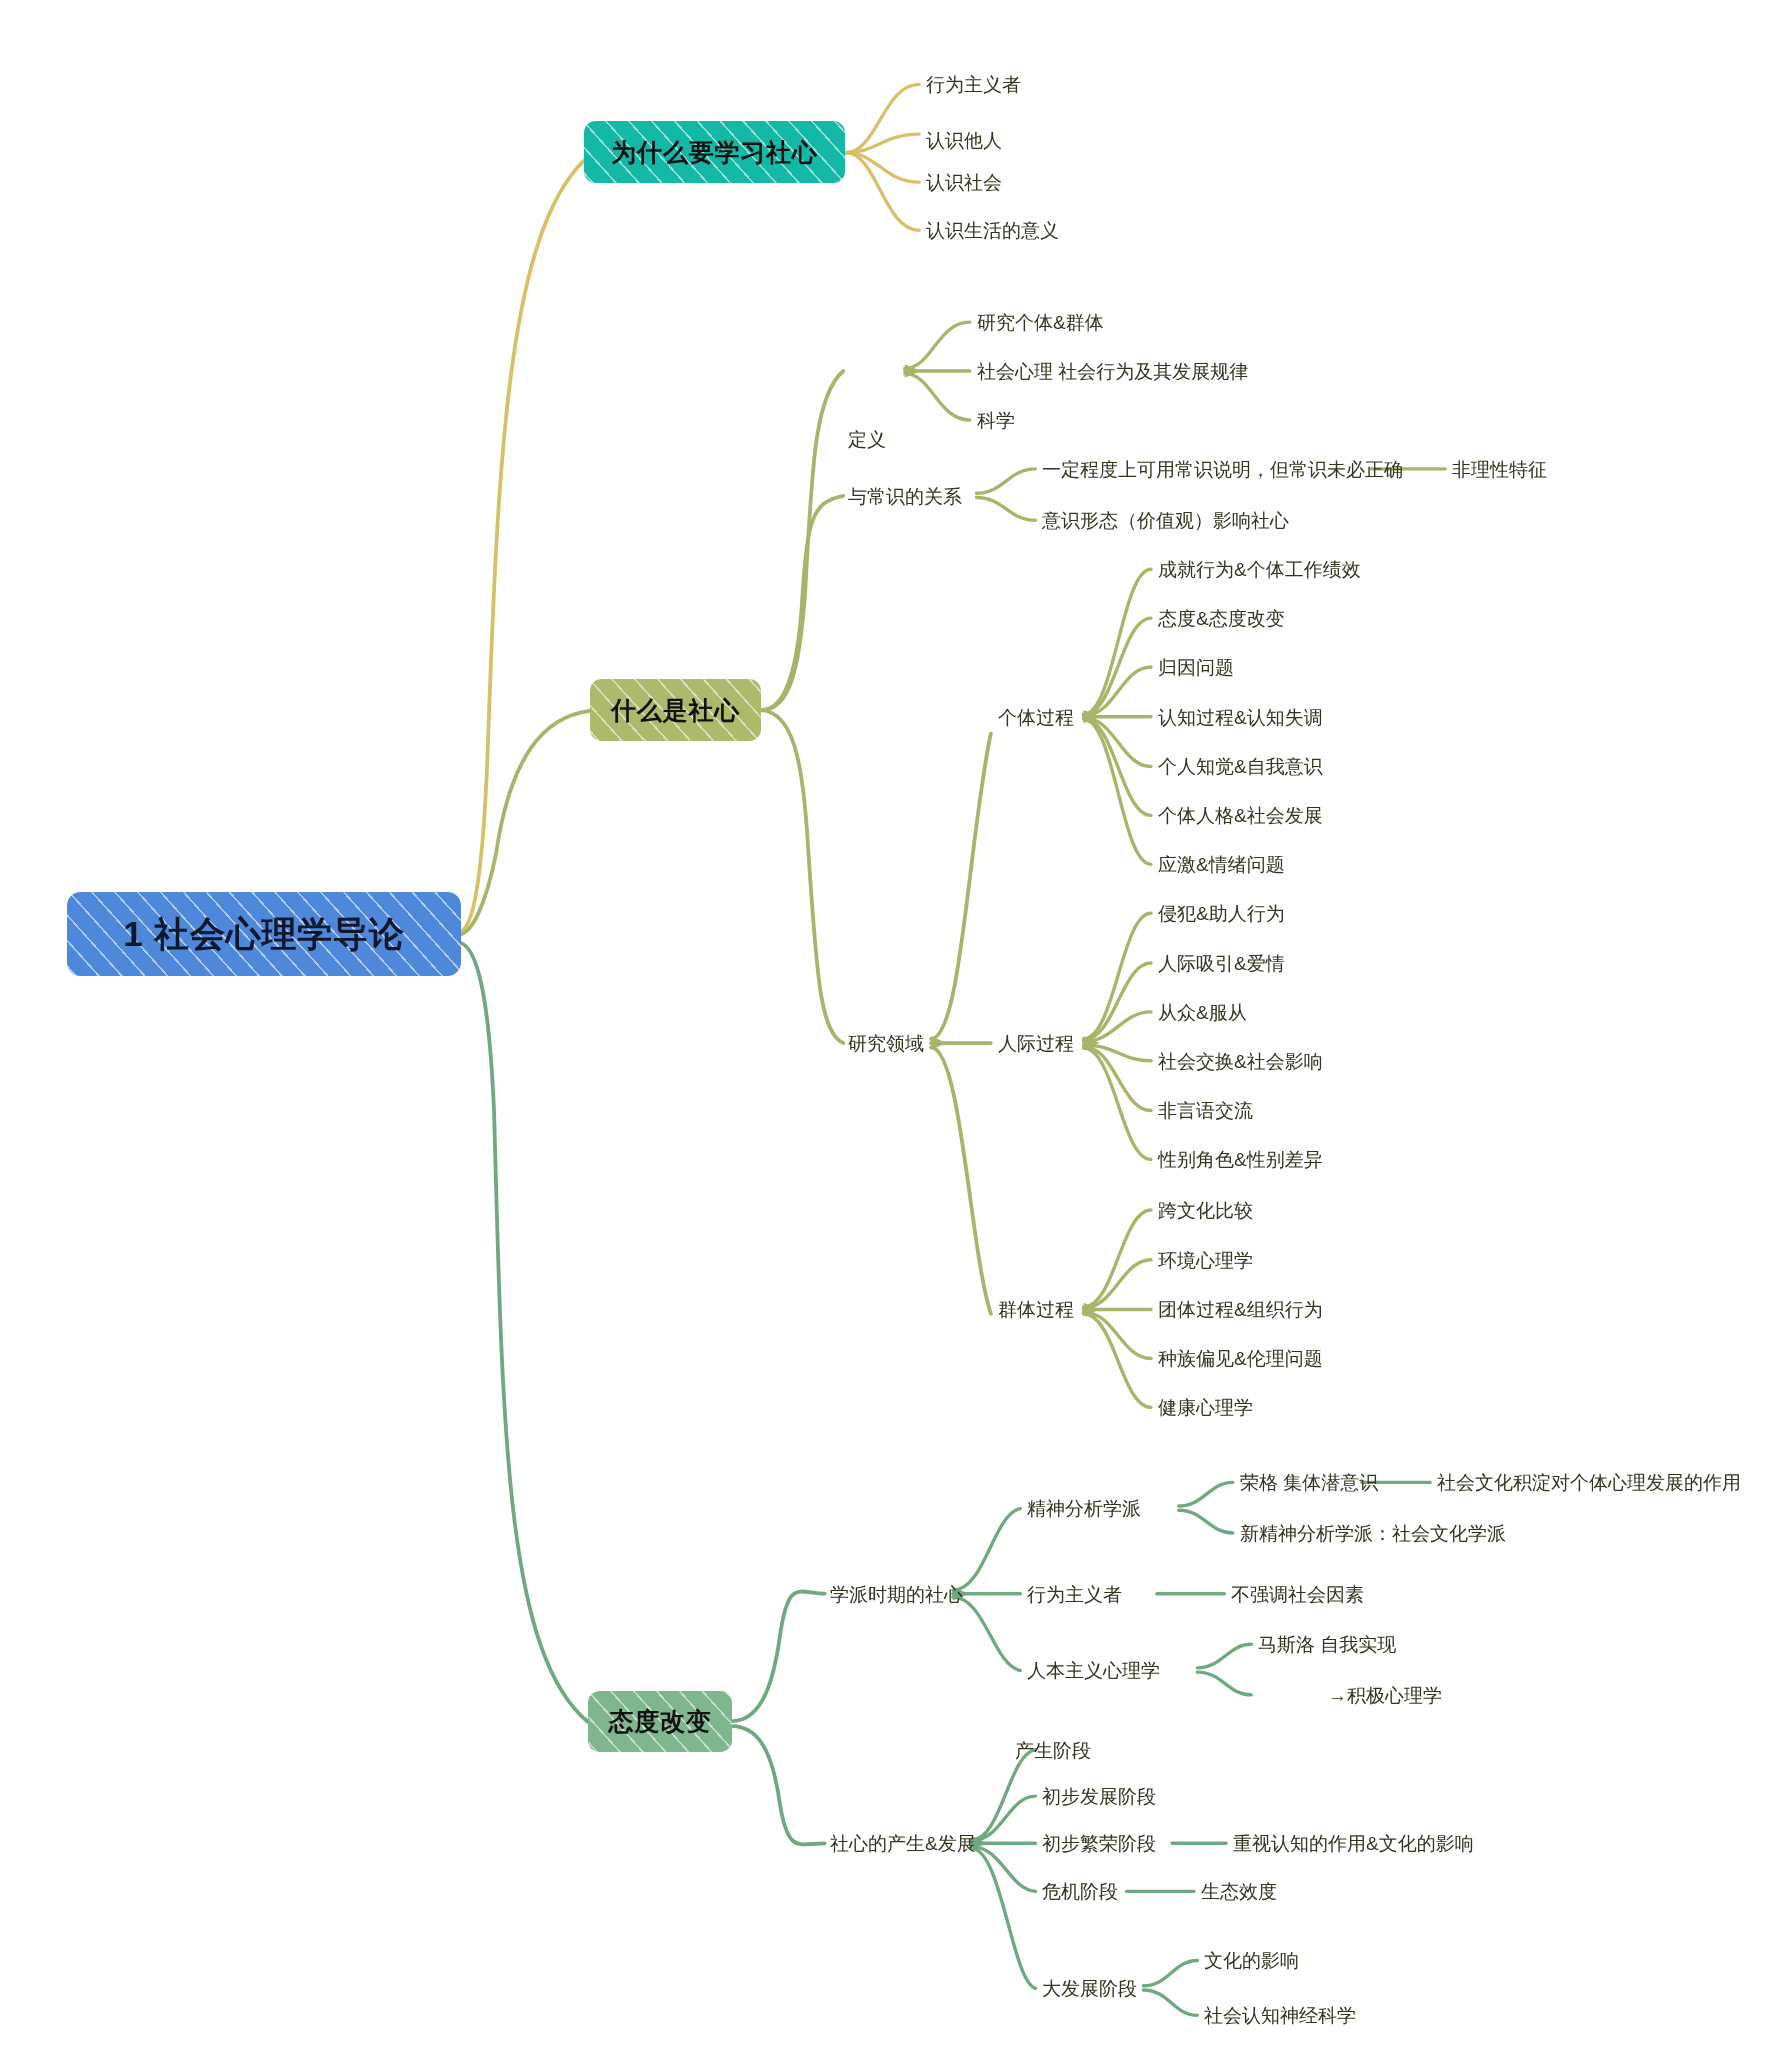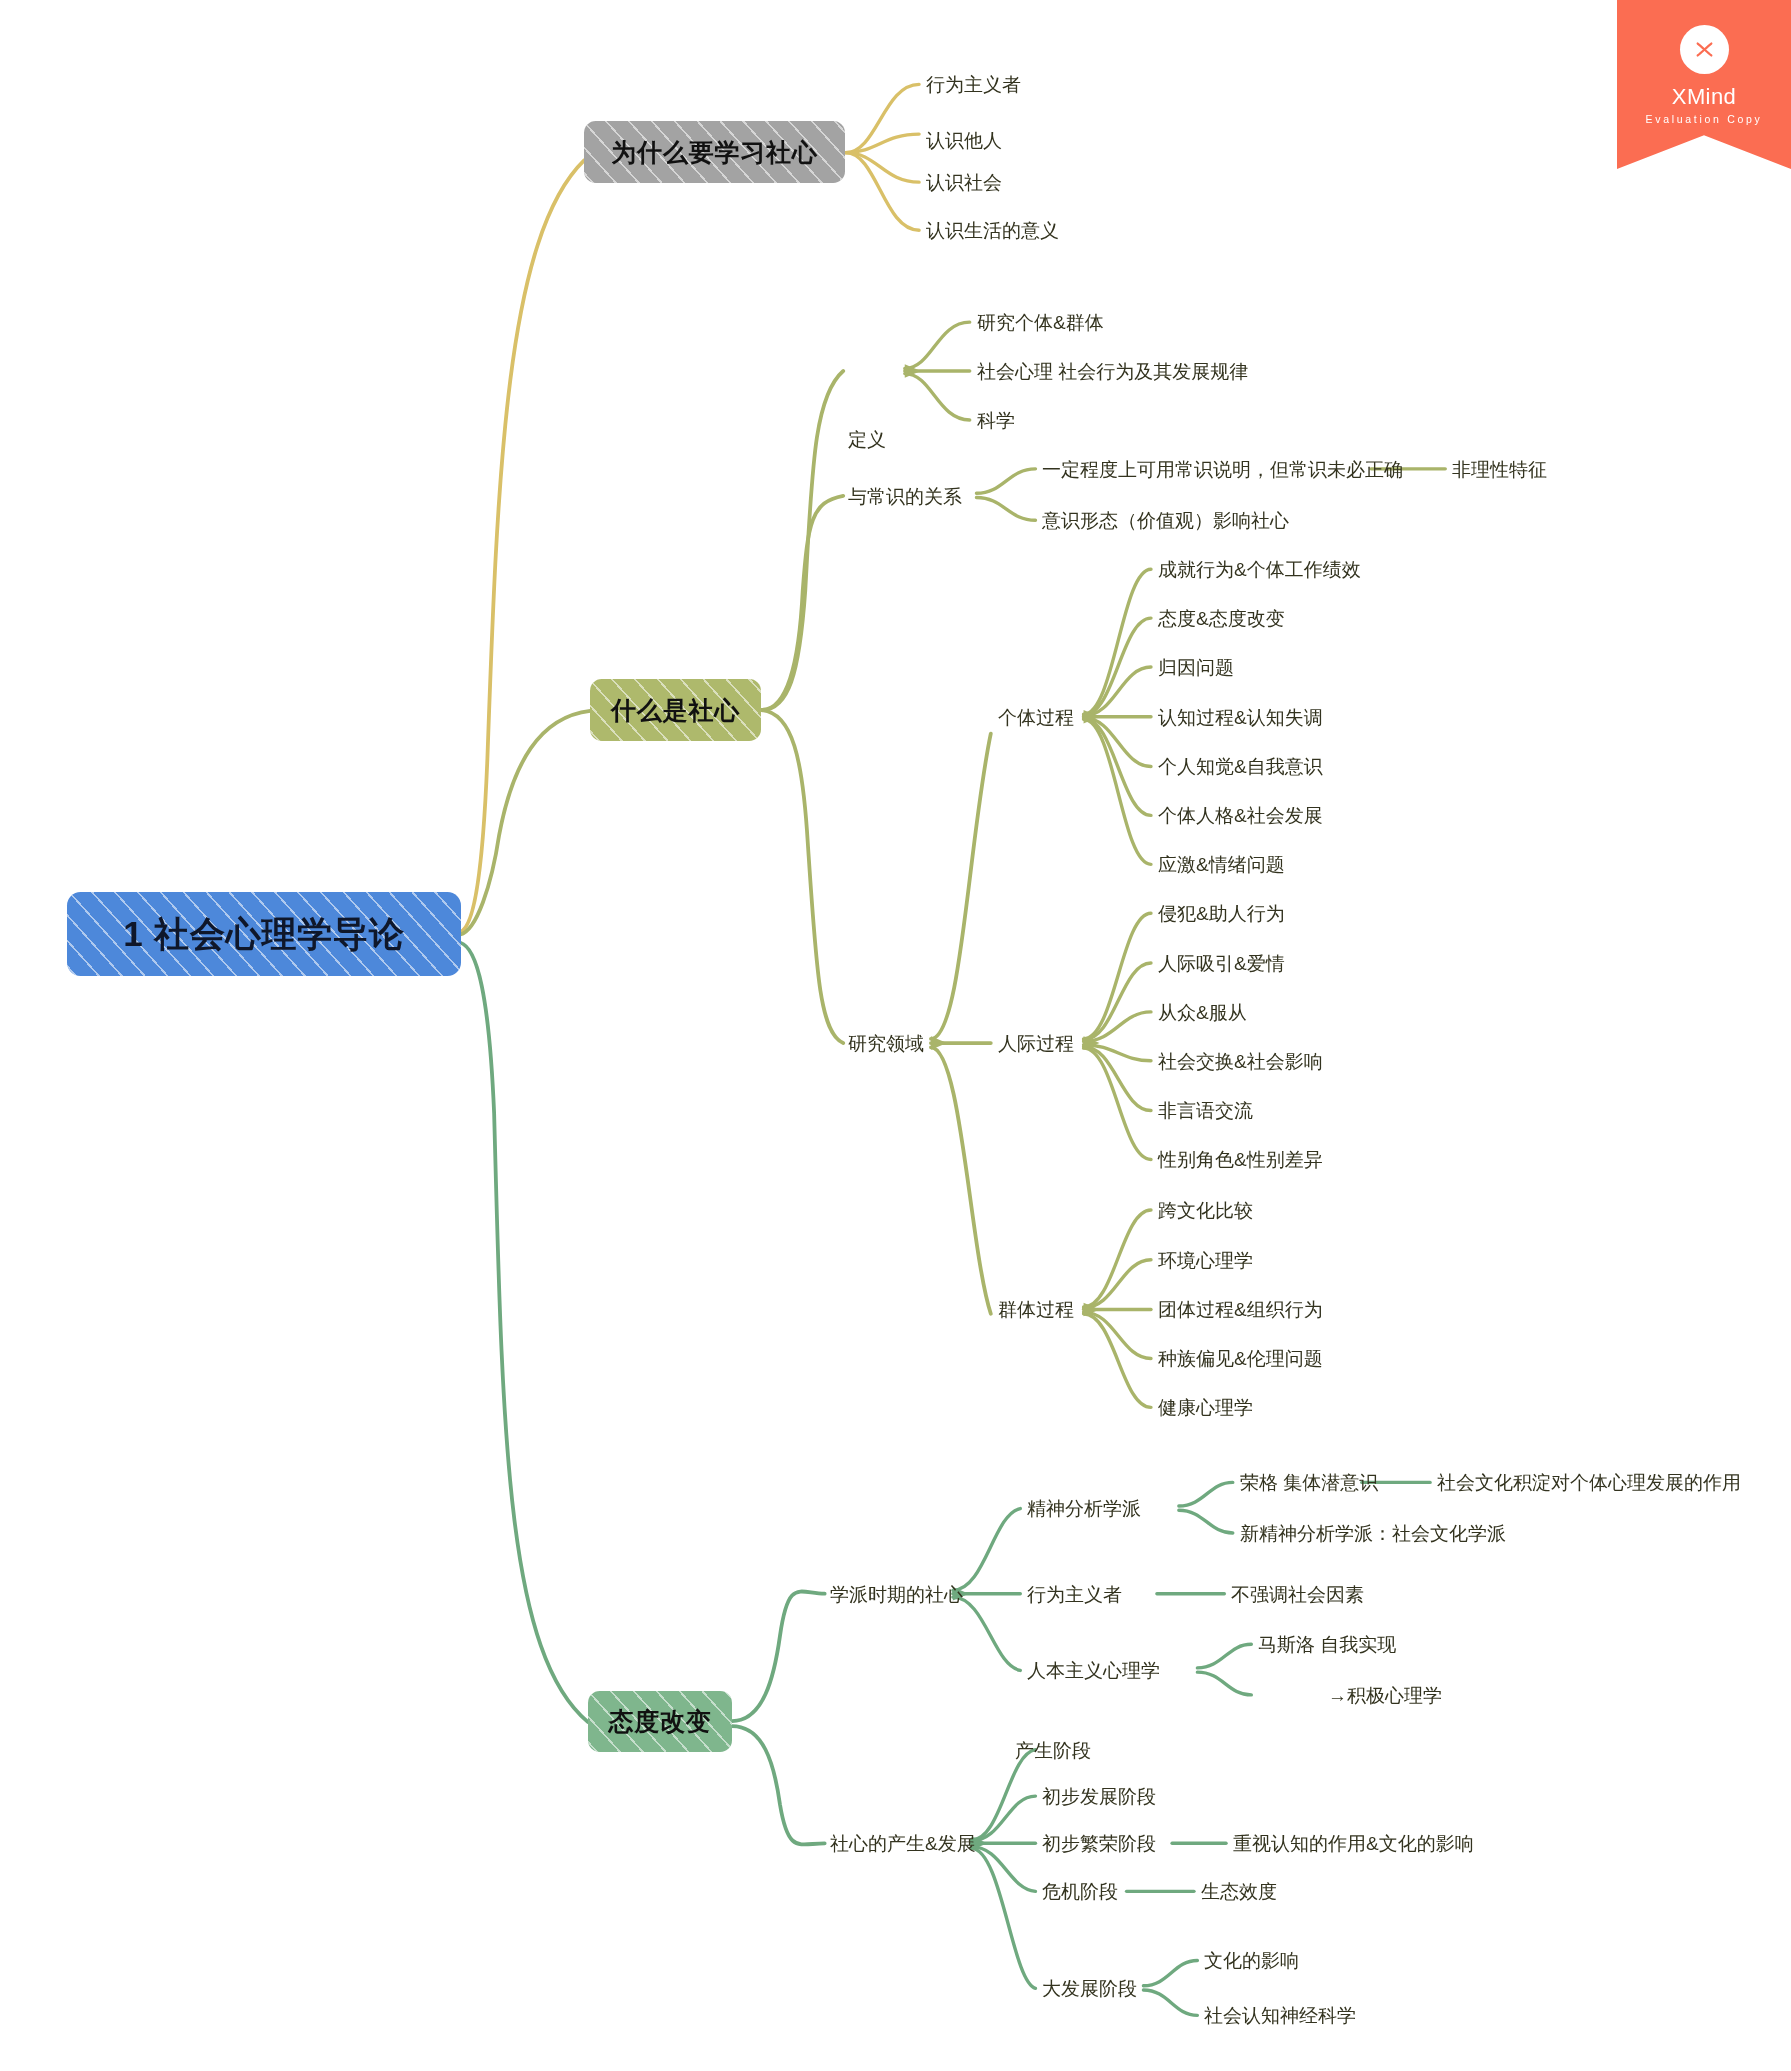--- a/index.html
+++ b/index.html
@@ -57,21 +57,21 @@
     background: #4d88da;
     font-size: 35px;
     color: #0f172a;
     border-radius: 13.5px;
   }
   #root-node .hatch { border-radius: 13.5px; }
 
   #branch-why {
     left: 584px; top: 121px;
     width: 261px; height: 62px;
-    background: #a3a3a3;
+    background: #14b8a6;
     font-size: 25px;
   }
   #branch-what {
     left: 590px; top: 679px;
     width: 171px; height: 62px;
     background: #aeb96c;
     font-size: 25px;
   }
   #branch-history {
     left: 588px; top: 1691px;
@@ -300,25 +300,15 @@
   <div class="tnode" style="left:1015px; top:1741px;">产生阶段</div>
   <div class="tnode" style="left:1042px; top:1787px;">初步发展阶段</div>
   <div class="tnode" style="left:1042px; top:1834px;">初步繁荣阶段</div>
   <div class="tnode" style="left:1233px; top:1834px;">重视认知的作用&amp;文化的影响</div>
   <div class="tnode" style="left:1042px; top:1882px;">危机阶段</div>
   <div class="tnode" style="left:1201px; top:1882px;">生态效度</div>
   <div class="tnode" style="left:1042px; top:1979px;">大发展阶段</div>
   <div class="tnode" style="left:1204px; top:1951px;">文化的影响</div>
   <div class="tnode" style="left:1204px; top:2006px;">社会认知神经科学</div>
 
-  <div id="xmind-badge">
-    <div class="xm-circle">
-      <svg width="29" height="29" viewBox="0 0 34 34" aria-hidden="true">
-        <path d="M9 10 C 14 14, 20 20, 25 24" stroke="#fb6d52" stroke-width="2.6" fill="none" stroke-linecap="round"></path>
-        <path d="M25 10 C 20 14, 14 20, 9 24" stroke="#fb6d52" stroke-width="2.6" fill="none" stroke-linecap="round"></path>
-      </svg>
-    </div>
-    <div class="xm-title">XMind</div>
-    <div class="xm-sub">Evaluation Copy</div>
-  </div>
 
 </div>
 
 
 </body></html>

